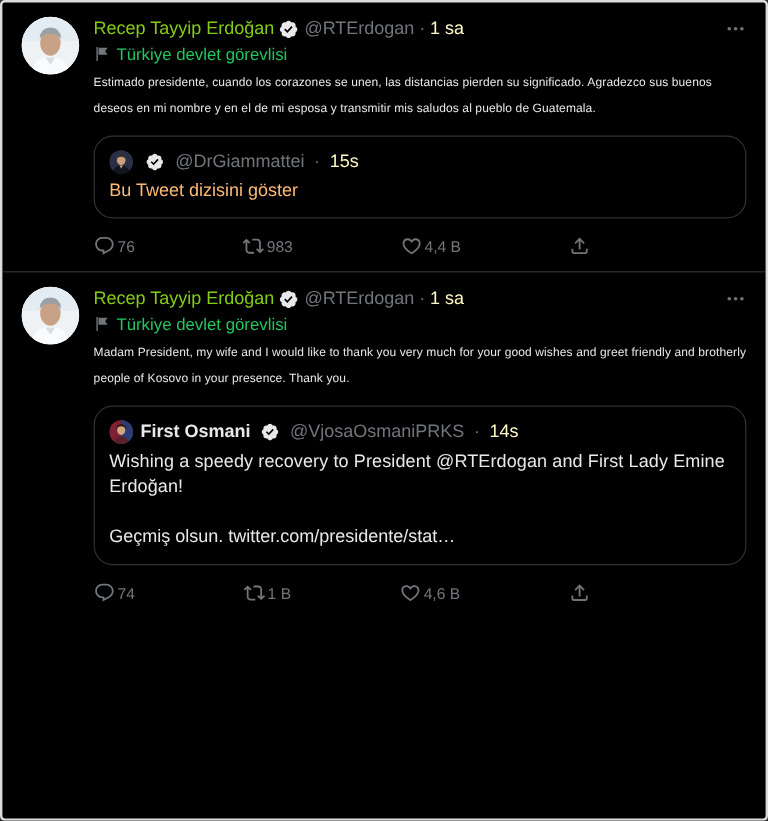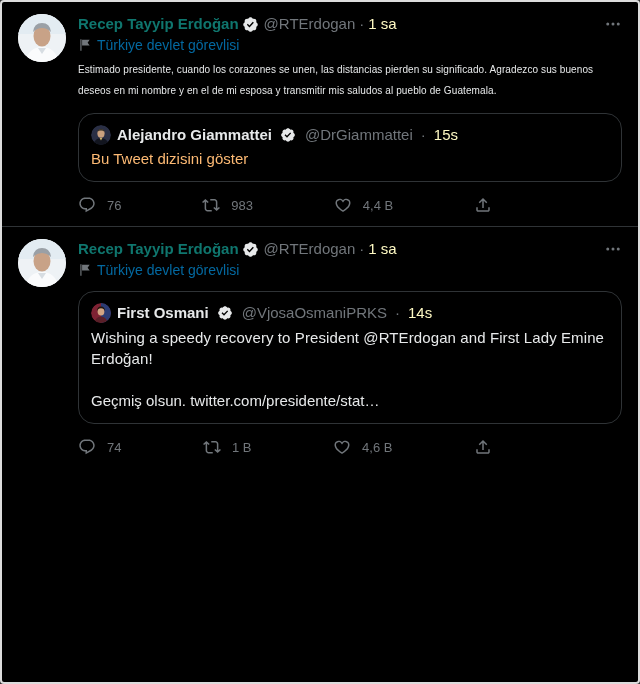--- a/index.html
+++ b/index.html
@@ -10,42 +10,42 @@
     border-radius:4px;
     font-family:"Liberation Sans", sans-serif;
     overflow:hidden;
     box-sizing:content-box;
   }
   .tweet{display:flex;padding:12px 16px 2px 16px;}
   .tweet + .tweet{border-top:1px solid #2f3336;}
   .avatar{width:48px;height:48px;border-radius:50%;flex:none;margin-right:12px;overflow:hidden;background:#eef2f5;}
   .content{flex:1;min-width:0;}
   .header-row{display:flex;align-items:center;font-size:15px;line-height:20px;}
-  .name{font-weight:700;color:#0f766e;white-space:nowrap;}
+  .name{font-weight:400;color:#84cc16;white-space:nowrap;}
   .badge{display:inline-flex;margin-left:3px;}
   .badge svg{width:17px;height:17px;}
   .handle{color:#71767b;margin-left:5px;white-space:nowrap;}
   .dot{color:#71767b;margin:0 4px;}
   .time{color:#fef9c3;white-space:nowrap;}
   .more{margin-left:auto;display:flex;align-items:center;cursor:pointer;}
   .more svg{width:18px;height:18px;fill:#71767b;}
-  .gov-label{display:flex;align-items:center;gap:5px;color:#0369a1;font-size:14px;line-height:18px;margin-top:2px;}
+  .gov-label{display:flex;align-items:center;gap:5px;color:#22c55e;font-size:14px;line-height:18px;margin-top:2px;}
   .gov-label svg{width:14px;height:14px;fill:#71767b;flex:none;}
   .text{color:#e7e9ea;font-size:10px;line-height:21px;margin-top:5px;letter-spacing:.1px;}
   .quote{border:1px solid #2f3336;border-radius:16px;margin-top:12px;padding:11px 12px 12px 12px;cursor:pointer;}
   .q-header{display:flex;align-items:center;font-size:15px;line-height:20px;gap:4px;}
   .q-avatar{width:20px;height:20px;border-radius:50%;overflow:hidden;flex:none;margin-right:2px;}
   .q-name{font-weight:700;color:#e7e9ea;white-space:nowrap;}
   .q-badge svg{width:16px;height:16px;margin-left:1px;}
   .q-text{color:#e7e9ea;font-size:15px;line-height:21px;margin-top:4px;letter-spacing:.1px;}
   .q-text2{color:#e7e9ea;font-size:15px;line-height:21px;margin-top:21px;}
   .q-link{color:#fdba74;font-size:15px;line-height:21px;margin-top:3px;cursor:pointer;}
   .hide-empty:empty{display:none;}
   .actions{display:flex;justify-content:space-between;max-width:414px;margin-top:6px;padding:8px 0 10px 0;}
-  .action{display:flex;align-items:center;gap:11px;color:#71767b;font-size:13px;cursor:pointer;}
+  .action{display:flex;align-items:center;gap:2px;color:#71767b;font-size:13px;cursor:pointer;}
   .action svg{width:18px;height:18px;fill:#71767b;flex:none;}
 </style>
 </head>
 <body>
 
 <div class="frame">
 
   <article class="tweet">
     <div class="avatar">
       <svg viewBox="0 0 48 48">
@@ -88,21 +88,20 @@
         <div class="q-header">
           <span class="q-avatar">
             <svg viewBox="0 0 20 20">
               <circle cx="10" cy="10" r="10" fill="#2a2f45"></circle>
               <path d="M2 20 Q4 13 10 13 Q16 13 18 20 Z" fill="#12151f"></path>
               <ellipse cx="10" cy="8.5" rx="3.6" ry="4.2" fill="#c9a07e"></ellipse>
               <path d="M6.3 7 Q7 3.8 10 3.8 Q13 3.8 13.7 7 Q12 5.6 10 5.6 Q8 5.6 6.3 7 Z" fill="#3a342c"></path>
               <path d="M8.6 13 L10 15.5 L11.4 13 Z" fill="#c8b06a"></path>
             </svg>
           </span>
-          <span class="q-name">Alejandro Giammattei</span>
           <span class="badge q-badge">
             <svg viewBox="0 0 24 24">
                 <path fill="#e7e9ea" fill-rule="evenodd" d="M22.25 12c0-1.43-.88-2.67-2.19-3.34.46-1.39.2-2.9-.81-3.91s-2.52-1.27-3.91-.81c-.66-1.31-1.91-2.19-3.34-2.19s-2.67.88-3.33 2.19c-1.4-.46-2.91-.2-3.92.81s-1.26 2.52-.8 3.91c-1.31.67-2.2 1.91-2.2 3.34s.89 2.67 2.2 3.34c-.46 1.39-.21 2.9.8 3.91s2.52 1.26 3.91.81c.67 1.31 1.91 2.19 3.34 2.19s2.68-.88 3.34-2.19c1.39.45 2.9.2 3.91-.81s1.27-2.52.81-3.91c1.31-.67 2.19-1.91 2.19-3.34zm-11.71 4.2L6.8 12.46l1.41-1.42 2.26 2.26 4.8-5.23 1.47 1.36-6.2 6.77z"></path>
               </svg>
           </span>
           <span class="handle">@DrGiammattei</span>
           <span class="dot">·</span>
           <span class="time">15s</span>
         </div>
 
@@ -166,20 +165,21 @@
               <circle cx="19" cy="12" r="2"></circle>
             </svg>
         </span>
       </div>
       <div class="gov-label">
         <svg viewBox="0 0 24 24">
             <path d="M4 2h2v20H4V2zm3 1h13l-3.5 5L20 13H7V3z"></path>
           </svg>
         <span>Türkiye devlet görevlisi</span>
       </div>
+      <div class="text">Madam President, my wife and I would like to thank you very much for your good wishes and greet friendly and brotherly people of Kosovo in your presence. Thank you.</div>
 
       <div class="quote">
         <div class="q-header">
           <span class="q-avatar">
             <svg viewBox="0 0 20 20">
               <circle cx="10" cy="10" r="10" fill="#7e2233"></circle>
               <path d="M10 0 h10 v20 h-10 Z" fill="#2b3c74"></path>
               <path d="M3 20 Q5 13.5 10 13.5 Q15 13.5 17 20 Z" fill="#5a1f28"></path>
               <ellipse cx="10" cy="8.5" rx="3.4" ry="4" fill="#d2a584"></ellipse>
               <path d="M6 9 Q5.6 3.5 10 3.5 Q14.4 3.5 14 9 Q13.5 5.3 10 5.3 Q6.5 5.3 6 9 Z" fill="#23170f"></path>

